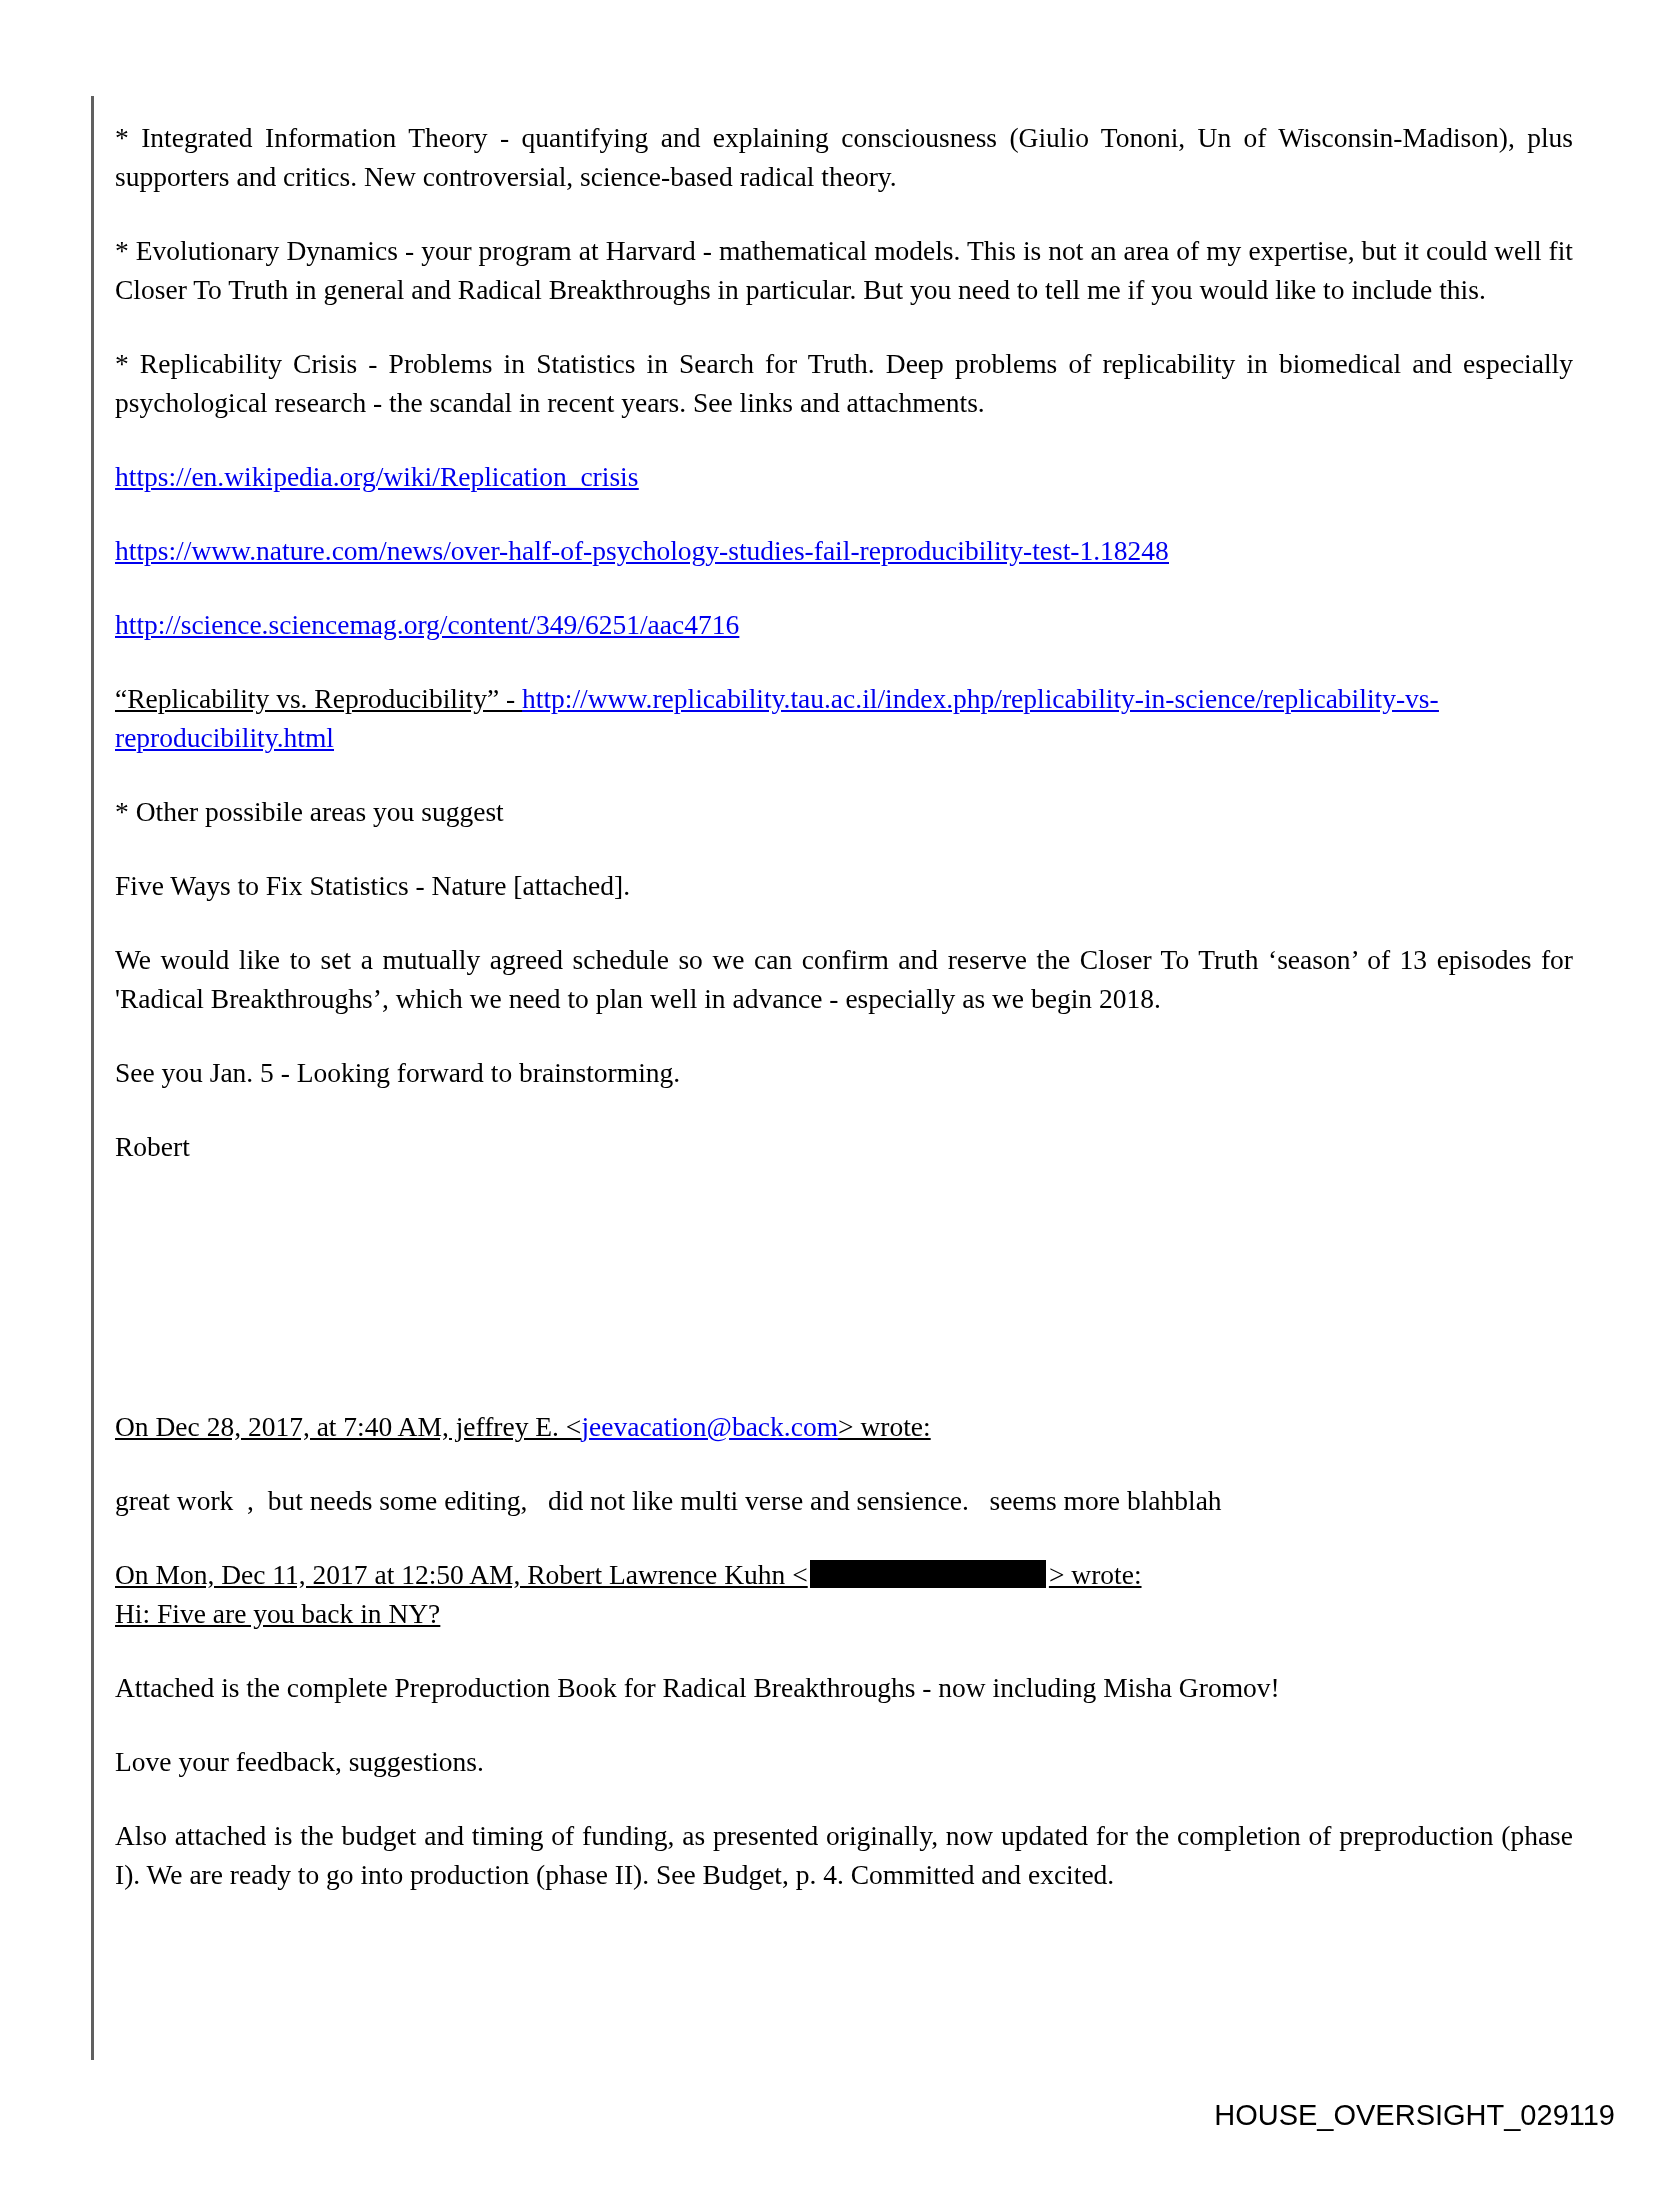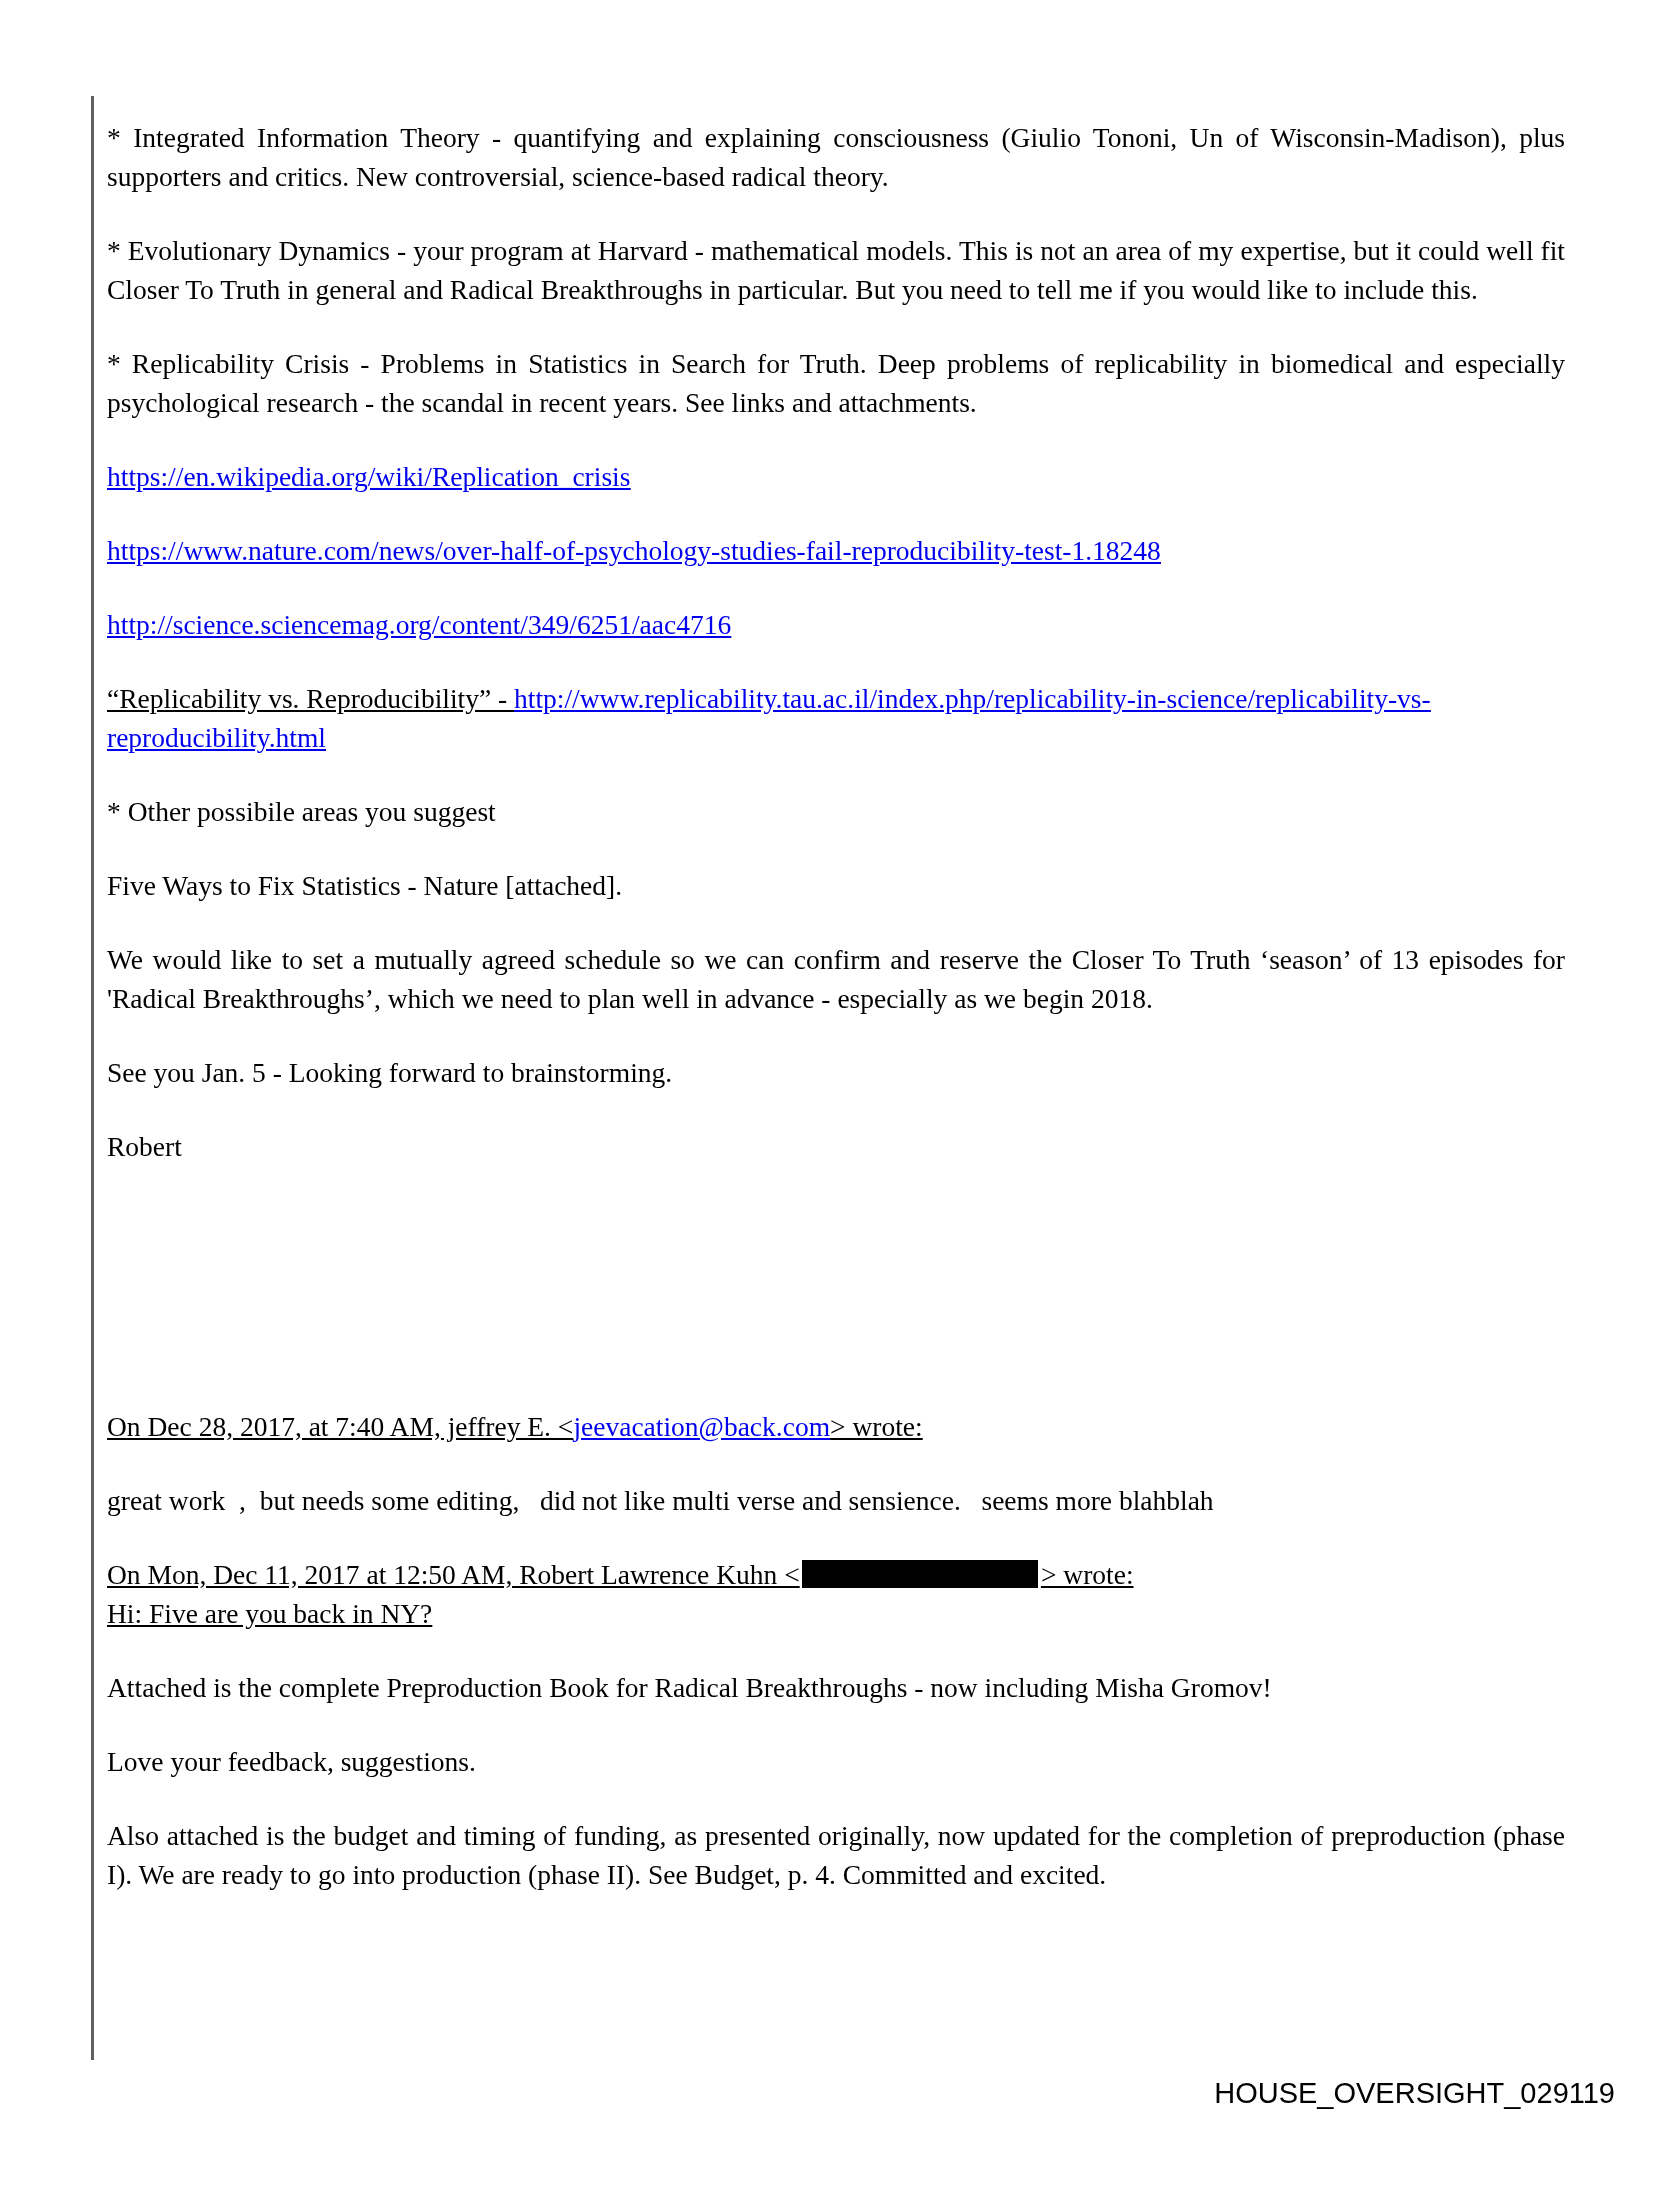--- a/index.html
+++ b/index.html
@@ -16,21 +16,21 @@
   .quote-bar {
     position: absolute;
     left: 91px;
     top: 96px;
     width: 2.6px;
     height: 1964px;
     background: #606060;
   }
   .content {
     position: absolute;
-    left: 107px;
+    left: 115px;
     top: 118px;
     width: 1458px;
     font-size: 27.5px;
     line-height: 39px;
   }
   .content p { margin: 0 0 35px 0; }
   .para { text-align: justify; }
   .link-line { text-align: left; text-decoration: underline; }
   a.link, .email-link {
     color: #0000EE;
@@ -44,21 +44,21 @@
     display: inline-block;
     width: 236px;
     height: 27.5px;
     background: #000000;
     vertical-align: -3.9px;
     margin: 0 2.6px;
   }
   .footer {
     position: absolute;
     right: 54px;
-    bottom: 95px;
+    bottom: 73px;
     font-family: "Liberation Sans", sans-serif;
     font-size: 29px;
     color: #000000;
   }
 </style>
 </head>
 <body>
 
 <div class="page">
 

